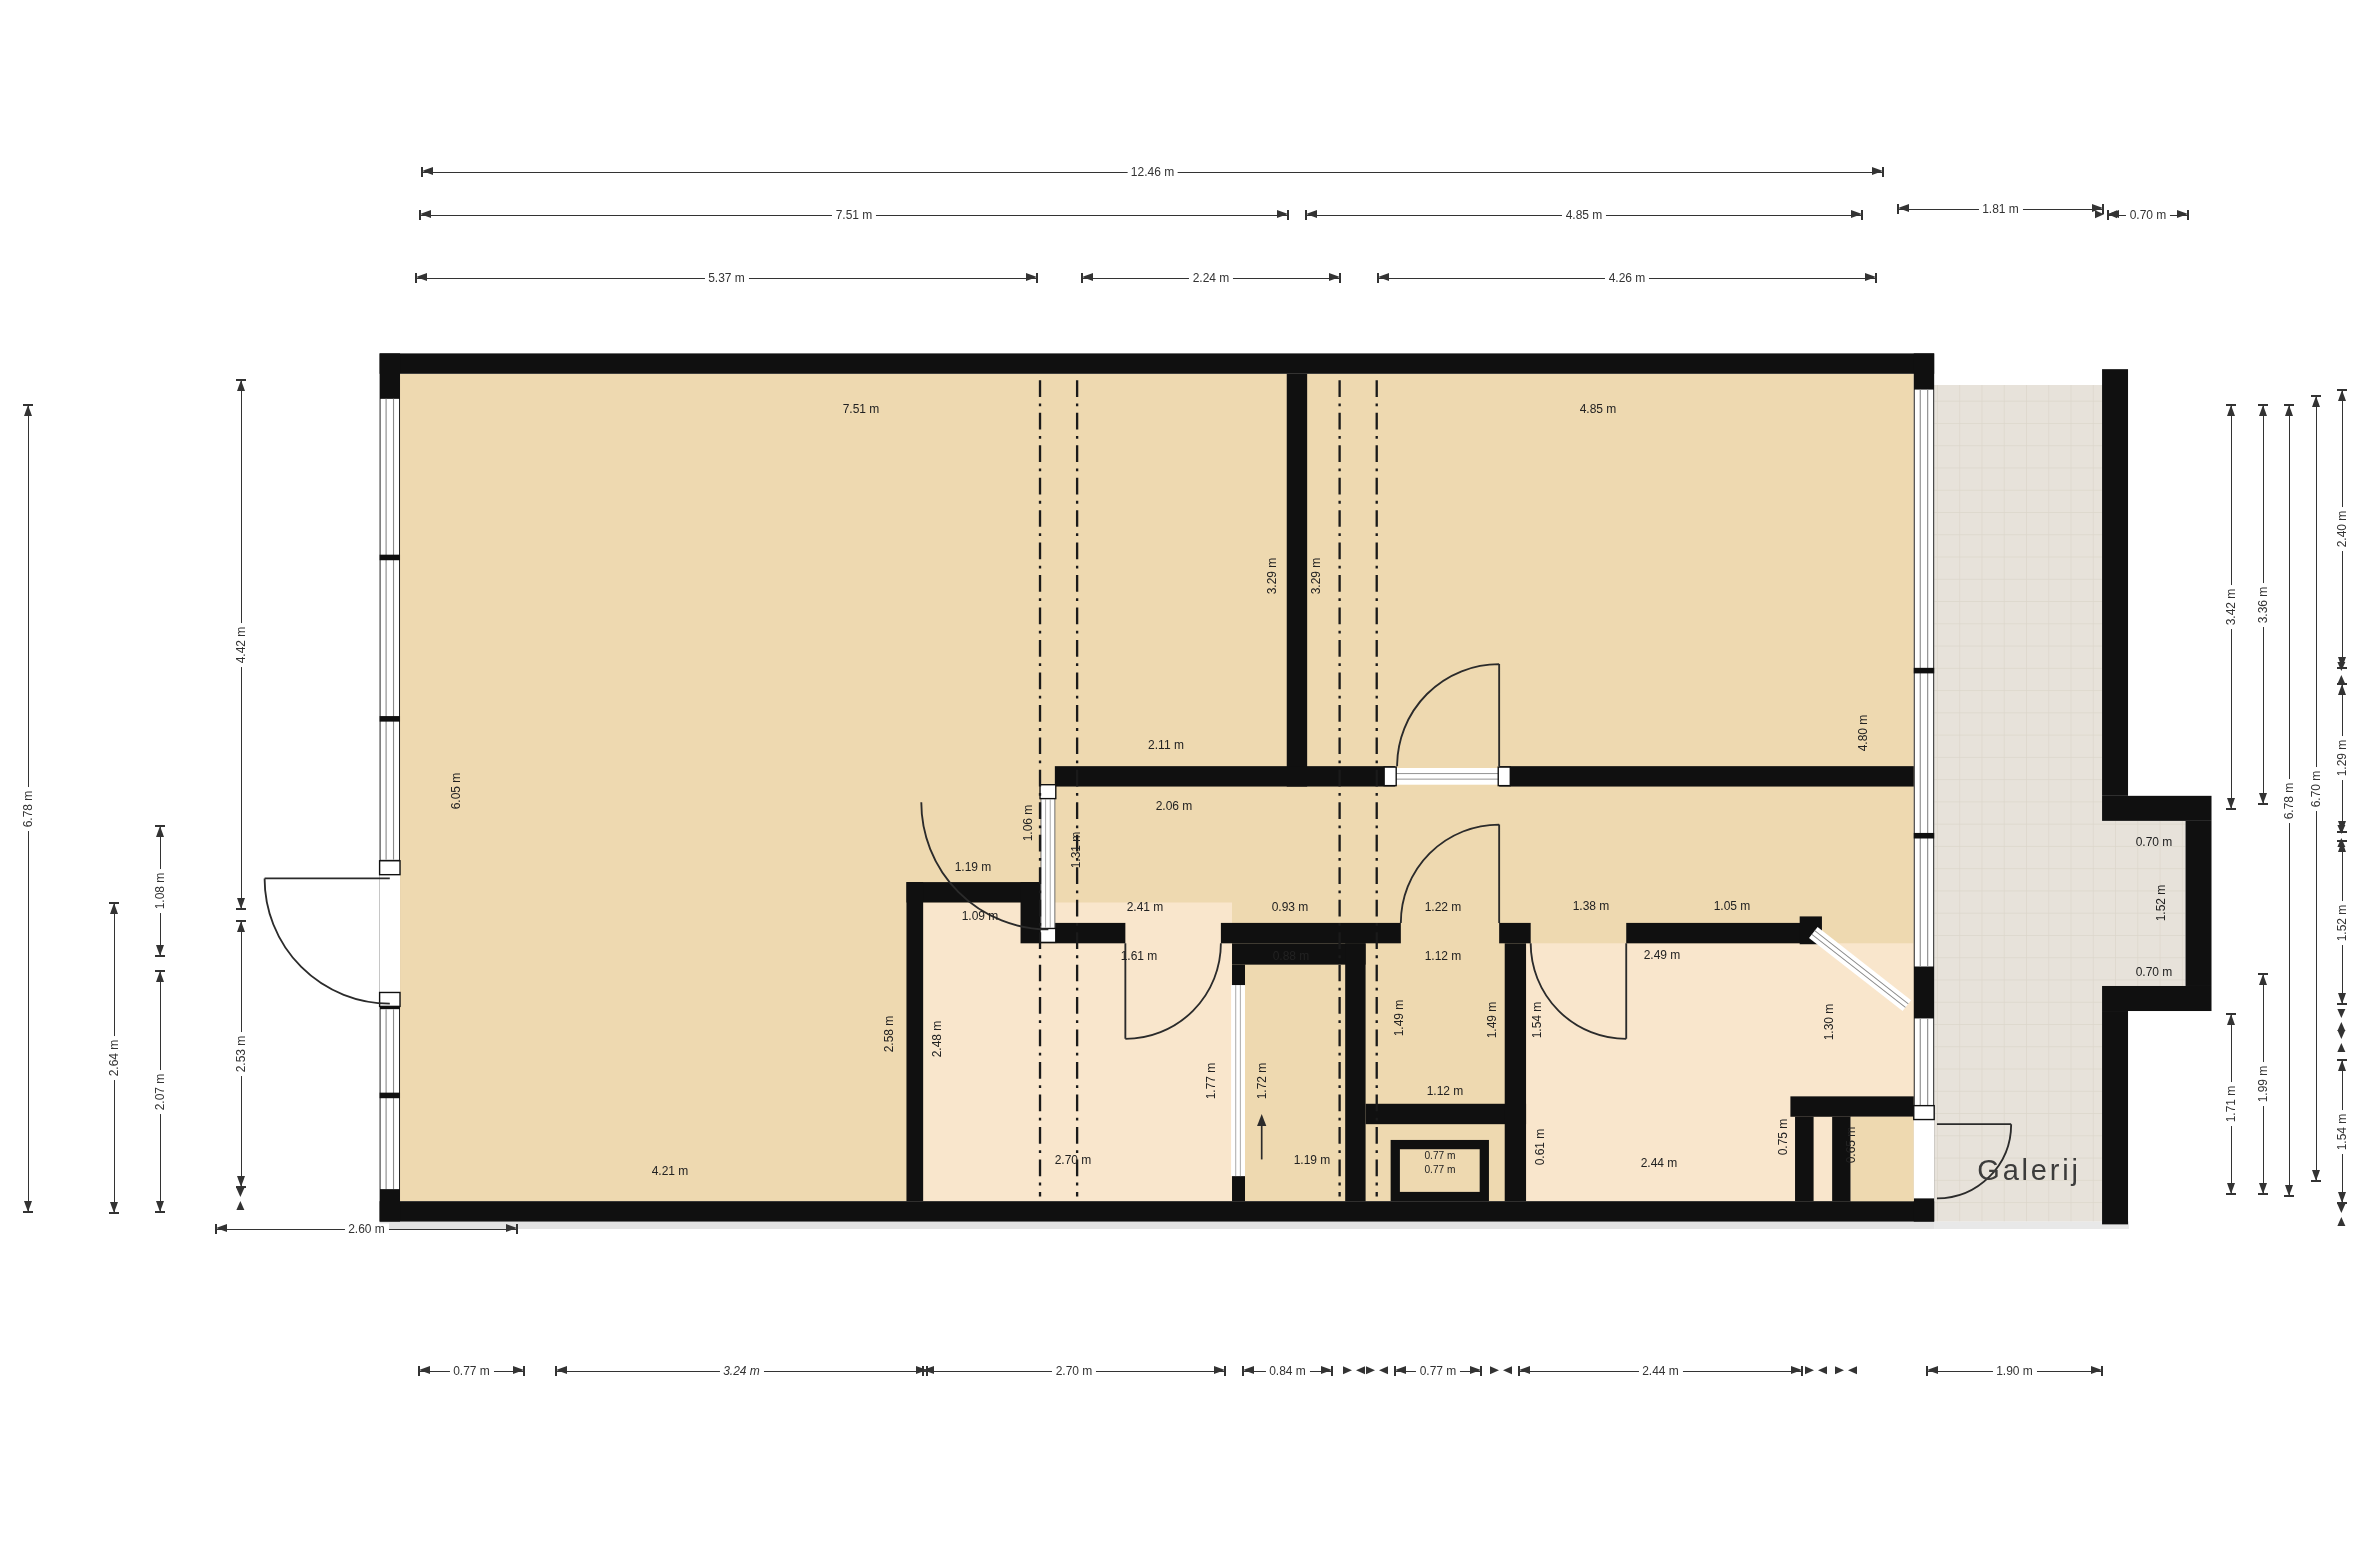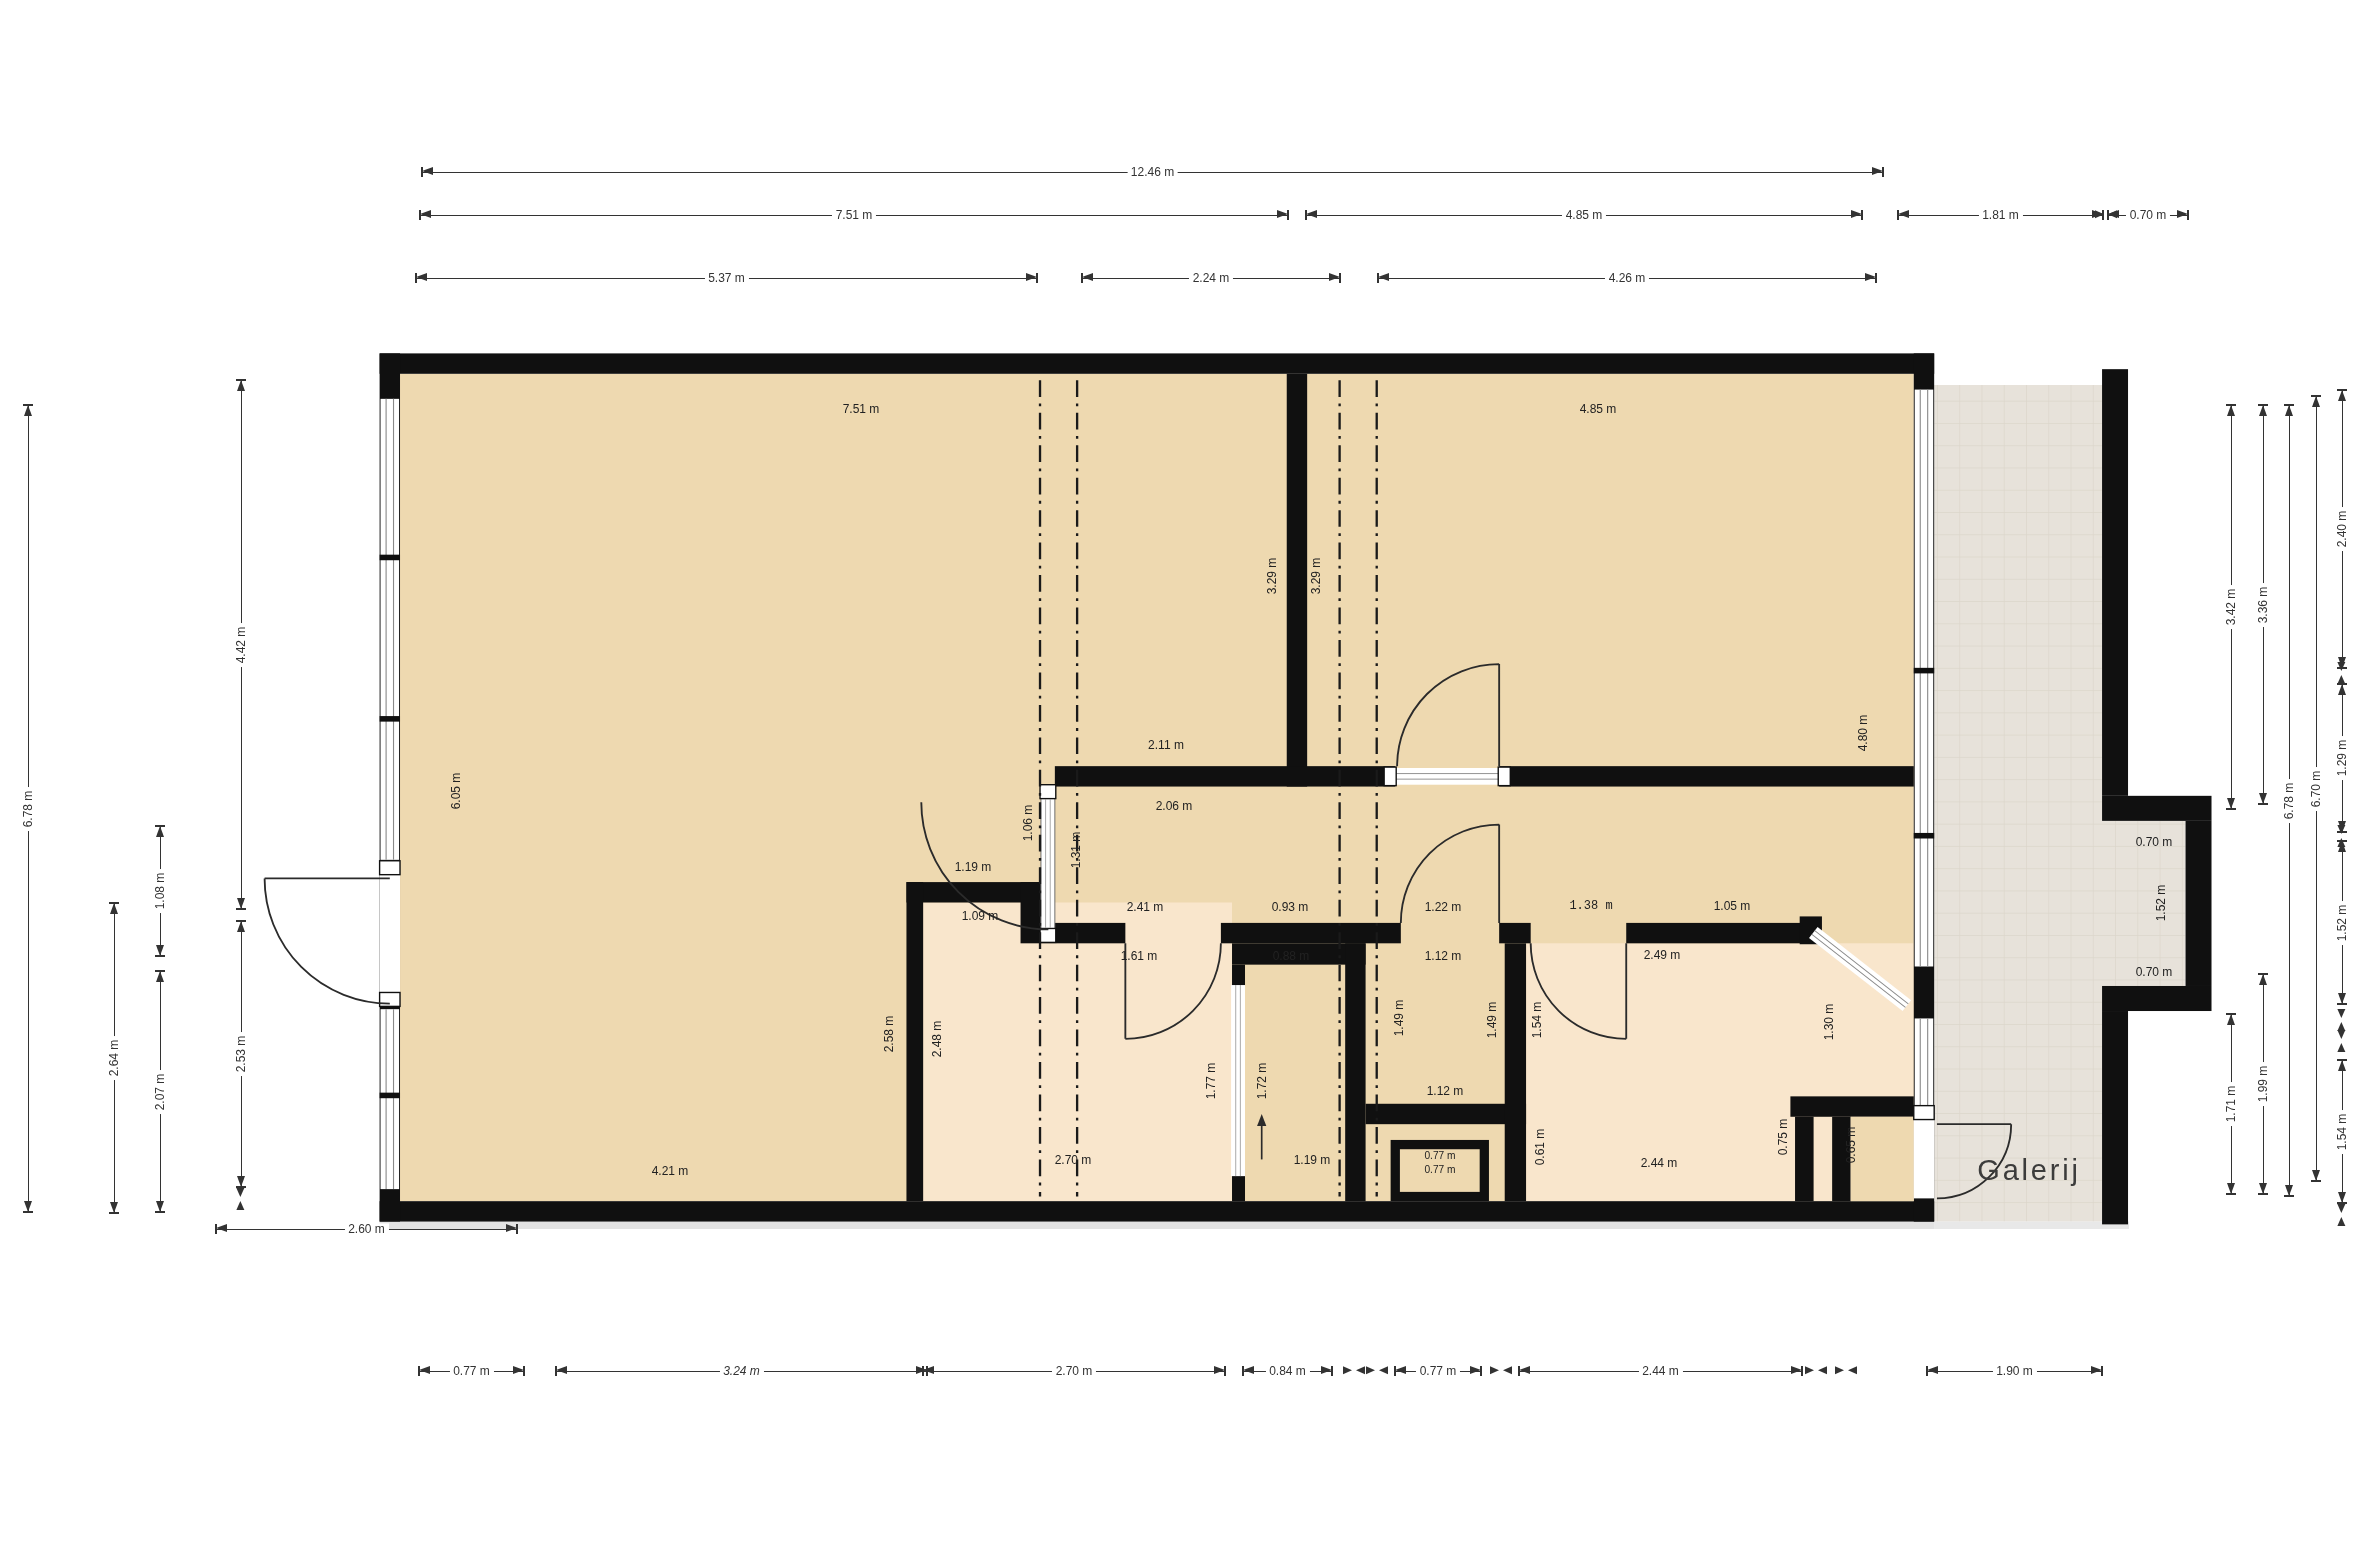--- a/index.html
+++ b/index.html
@@ -175,21 +175,21 @@
       <div class="plan-label v" style="left: 1863px; top: 733px;">4.80 m</div>
       <div class="plan-label v" style="left: 456px; top: 791px;">6.05 m</div>
       <div class="plan-label" style="left: 1166px; top: 745px;">2.11 m</div>
       <div class="plan-label" style="left: 1174px; top: 806px;">2.06 m</div>
       <div class="plan-label v" style="left: 1028px; top: 823px;">1.06 m</div>
       <div class="plan-label v" style="left: 1076px; top: 850px;">1.31 m</div>
       <div class="plan-label" style="left: 973px; top: 867px;">1.19 m</div>
       <div class="plan-label" style="left: 1145px; top: 907px;">2.41 m</div>
       <div class="plan-label" style="left: 1290px; top: 907px;">0.93 m</div>
       <div class="plan-label" style="left: 1443px; top: 907px;">1.22 m</div>
-      <div class="plan-label" style="left: 1591px; top: 906px; font-family: Liberation Mono, monospace;">1.38 m</div>
+      <div class="plan-label" style="left: 1591px; top: 906px;">1.38 m</div>
       <div class="plan-label" style="left: 1732px; top: 906px;">1.05 m</div>
       <div class="plan-label" style="left: 980px; top: 916px;">1.09 m</div>
       <div class="plan-label" style="left: 1139px; top: 956px;">1.61 m</div>
       <div class="plan-label" style="left: 1291px; top: 956px;">0.88 m</div>
       <div class="plan-label" style="left: 1443px; top: 956px;">1.12 m</div>
       <div class="plan-label" style="left: 1662px; top: 955px;">2.49 m</div>
       <div class="plan-label v" style="left: 889px; top: 1034px;">2.58 m</div>
       <div class="plan-label v" style="left: 937px; top: 1039px;">2.48 m</div>
       <div class="plan-label v" style="left: 1399px; top: 1018px;">1.49 m</div>
       <div class="plan-label v" style="left: 1492px; top: 1020px;">1.49 m</div>
@@ -219,21 +219,21 @@
       <div class="dim h" style="left: 420px; top: 215px; width: 868px;">
         <div class="tick" style="left: -0.9px;"></div>
         <div class="tick" style="right: -0.9px;"></div>
         <span class="dim-label">7.51 m</span>
       </div>
       <div class="dim h" style="left: 1306px; top: 215px; width: 556px;">
         <div class="tick" style="left: -0.9px;"></div>
         <div class="tick" style="right: -0.9px;"></div>
         <span class="dim-label">4.85 m</span>
       </div>
-      <div class="dim h" style="left: 1898px; top: 215px; width: 205px;">
+      <div class="dim h" style="left: 1898px; top: 209px; width: 205px;">
         <div class="tick" style="left: -0.9px;"></div>
         <div class="tick" style="right: -0.9px;"></div>
         <span class="dim-label">1.81 m</span>
       </div>
       <div class="dim h" style="left: 2108px; top: 215px; width: 80px;">
         <div class="tick" style="left: -0.9px;"></div>
         <div class="tick" style="right: -0.9px;"></div>
         <span class="dim-label">0.70 m</span>
       </div>
       <div class="dim h" style="left: 416px; top: 278px; width: 621px;">

